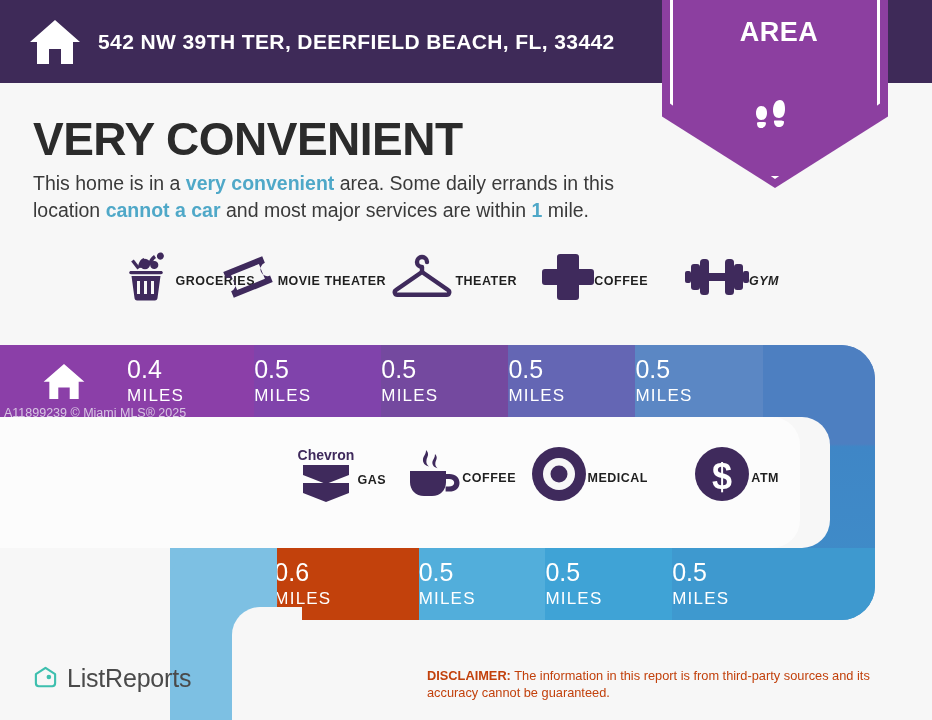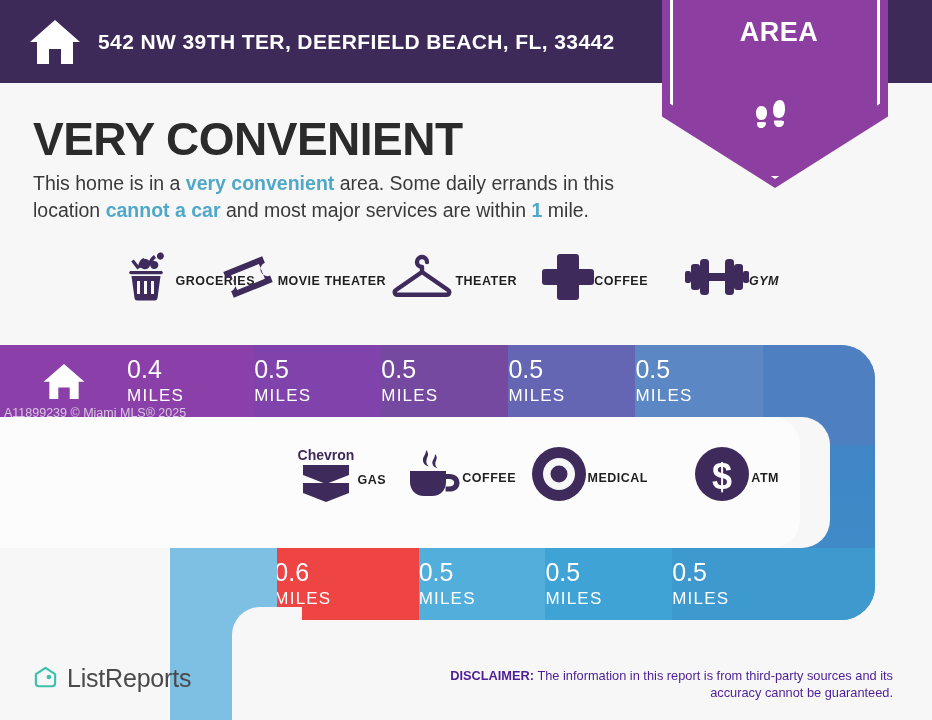--- a/index.html
+++ b/index.html
@@ -136,22 +136,22 @@
     font-size: 12.5px; color: #e8e2ef; opacity: .82;
     z-index: 6; white-space: nowrap; margin-top: 37px;
   }
 
   
   .footer { position: absolute; left: 0; top: 655px; width: 932px; height: 65px; z-index: 4; }
   .lr-logo { position: absolute; left: 33px; top: 9px; display: flex; align-items: center; }
   .lr-mark { width: 25px; height: 25px; }
   .lr-name { margin-left: 9px; font-size: 25px; color: #4a4a4a; letter-spacing: -0.2px; }
   .disclaimer {
-    position: absolute; left: 418px; top: 12px; width: 475px;
-    font-size: 12.8px; color: #4c1d95; line-height: 1.36; text-align: right;
+    position: absolute; left: 427px; top: 12px; width: 475px;
+    font-size: 12.8px; color: #c2410c; line-height: 1.36;
   }
   .disclaimer b { font-weight: bold; }
 </style>
 </head>
 <body>
 
 <div id="page">
 
   <div class="header">
     <svg class="header-house" viewBox="0 0 54 48">
@@ -207,21 +207,21 @@
       </div>
       <div class="seg" style="width:130px;background:#5b87c4">
         <div class="num">0.5</div>
         <div class="unit">MILES</div>
       </div>
       <div class="seg" style="width:115px;background:#4d7fc1"></div>
     </div>
 
     <div class="row-bot">
       <div class="seg" style="width:107px;background:#7dc0e3"></div>
-      <div class="seg" style="width:148px;background:#ef4444">
+      <div class="seg" style="width:148px;background:#c2410c">
         <div class="num">0.6</div>
         <div class="unit">MILES</div>
       </div>
       <div class="seg" style="width:130px;background:#52aedb">
         <div class="num">0.5</div>
         <div class="unit">MILES</div>
       </div>
       <div class="seg" style="width:130px;background:#3fa3d6">
         <div class="num">0.5</div>
         <div class="unit">MILES</div>

